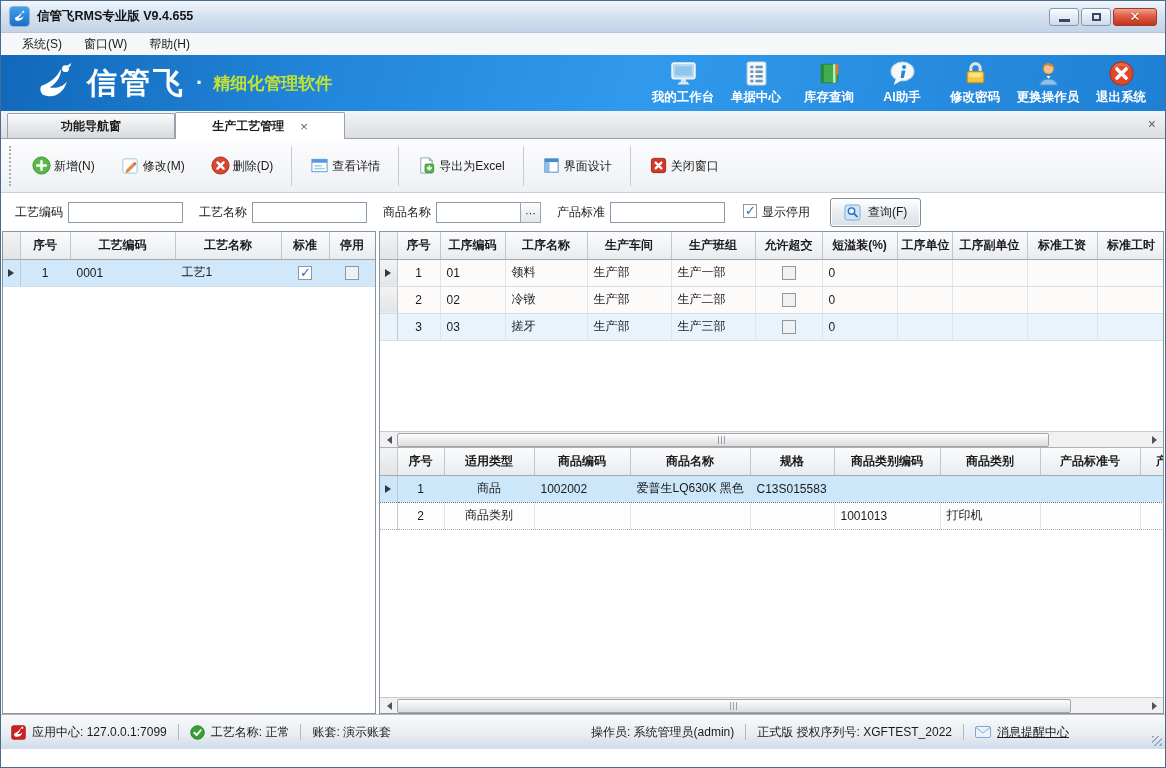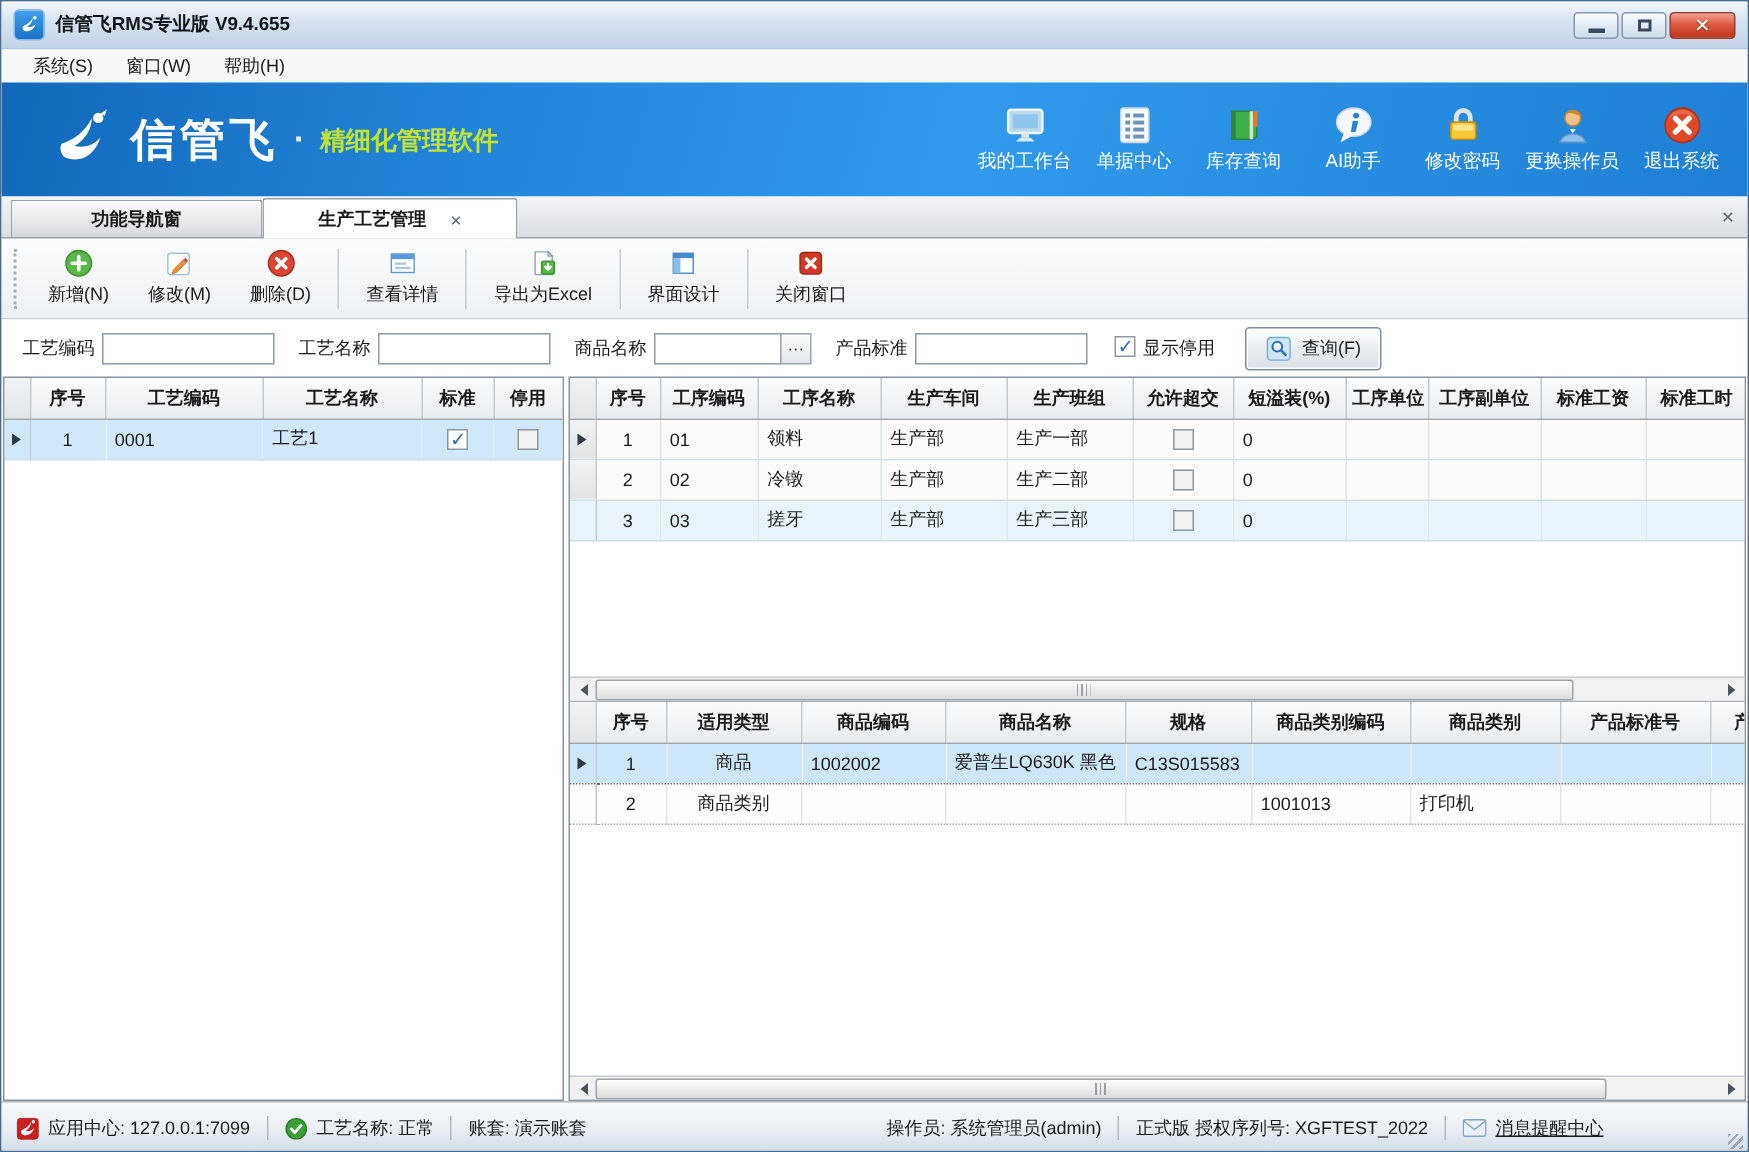--- a/index.html
+++ b/index.html
@@ -11,38 +11,38 @@
 .win-controls{margin-left:auto;display:flex;gap:2px}
 .win-btn{width:30px;height:18px;border:1px solid #8898ac;border-radius:3px;background:linear-gradient(#fbfdfe,#e2ebf4 50%,#cddbe9);display:flex;align-items:center;justify-content:center}
 .win-btn.close{width:44px;background:linear-gradient(#f2a28e,#df5c44 45%,#c23418);border-color:#963c2c}
 .g-min{width:11px;height:3px;background:#3a4a5e;margin-top:7px}
 .g-max{width:9px;height:8px;border:2px solid #3a4a5e}
 .g-close{color:#fff;font-weight:bold;font-size:13px;line-height:1;text-shadow:0 1px 1px #802818}
 
 .menubar{height:22px;background:#f6f7f8;display:flex;align-items:center;padding-left:10px}
 .menu-item{padding:2px 11px;cursor:default}
 
-.banner{height:76px;background:linear-gradient(105deg,#1268ba 0%,#2286da 28%,#319aec 55%,#1e80d4 100%);display:flex;align-items:center;padding:0 12px 0 30px}
+.banner{height:56px;background:linear-gradient(105deg,#1268ba 0%,#2286da 28%,#319aec 55%,#1e80d4 100%);display:flex;align-items:center;padding:0 12px 0 30px}
 .brand-wrap{display:flex;align-items:center}
 .brand-name{font-size:30px;font-weight:bold;color:#fff;letter-spacing:3px;margin-left:10px}
 .brand-dot{color:#eef6fc;font-size:22px;font-weight:bold;margin:0 10px}
 .brand-slogan{font-size:17px;font-weight:bold;color:#c3e231}
 .banner-actions{margin-left:auto;display:flex;align-items:flex-end;gap:9px}
-.bn-action{display:flex;flex-direction:column;align-items:center;gap:2px;min-width:64px;color:#fff;font-weight:normal;cursor:pointer;font-size:12.5px}
+.bn-action{display:flex;flex-direction:column;align-items:center;gap:2px;min-width:64px;color:#fff;font-weight:bold;cursor:pointer;font-size:12.5px}
 
 .tabstrip{height:28px;background:linear-gradient(#f3f4f6,#dbdee2);display:flex;align-items:flex-end;padding-left:6px;border-bottom:1px solid #98a2ac;position:relative}
 .tab{display:flex;align-items:center;justify-content:center;border:1px solid #98a2ac;border-bottom:none;font-weight:bold;cursor:pointer}
 .tab.inactive{background:linear-gradient(#fbfbfb,#d6d9dd);height:25px;width:168px;border-radius:2px 2px 0 0}
 .tab.active{background:#fff;height:27px;width:170px;margin-bottom:-1px;position:relative;z-index:2;border-radius:2px 2px 0 0}
 .tab-close{margin-left:16px;color:#5a6470;font-weight:normal;font-size:13px;cursor:pointer}
 .strip-close{position:absolute;right:9px;top:5px;color:#5a6470;font-size:14px;cursor:pointer}
 
 .toolbar{height:54px;background:linear-gradient(#fdfdfe,#edf0f3);border-bottom:1px solid #ccd1d6;display:flex;align-items:center;padding-left:8px}
 .tbar-grip{width:4px;height:40px;border-left:2px dotted #a6b0ba;margin-right:6px}
-.tool-btn{display:flex;flex-direction:column;align-items:center;gap:3px;padding:4px 13px;cursor:pointer}
+.tool-btn{display:flex;flex-direction:row;align-items:flex-end;gap:3px;padding:4px 13px;cursor:pointer}
 .tool-sep{width:1px;height:40px;background:#c6cbd0;margin:0 5px}
 
 .filterbar{height:38px;display:flex;align-items:center;padding-left:14px;background:#fff}
 .f-label{margin-right:5px}
 .f-input{width:115px;height:21px;border:1px solid #8a9aa8;background:#fff;margin-right:16px;font-size:12px;padding:0 3px}
 .f-input.short{width:85px;margin-right:0}
 .browse-btn{width:21px;height:21px;border:1px solid #98a4b0;background:linear-gradient(#fdfdfd,#e3e7eb);font-size:11px;display:flex;align-items:flex-end;justify-content:center;margin-left:-1px;margin-right:16px;cursor:pointer;line-height:1.4}
 .cb{display:inline-block;width:14px;height:14px;border:1px solid #8e98a2;background:#f1f1f1;position:relative;vertical-align:middle;flex:0 0 auto}
 .cb.checked{background:#fff}
 .cb.checked::after{content:"✓";position:absolute;left:1px;top:-2px;font-size:13px;font-weight:bold;color:#3468c0}

